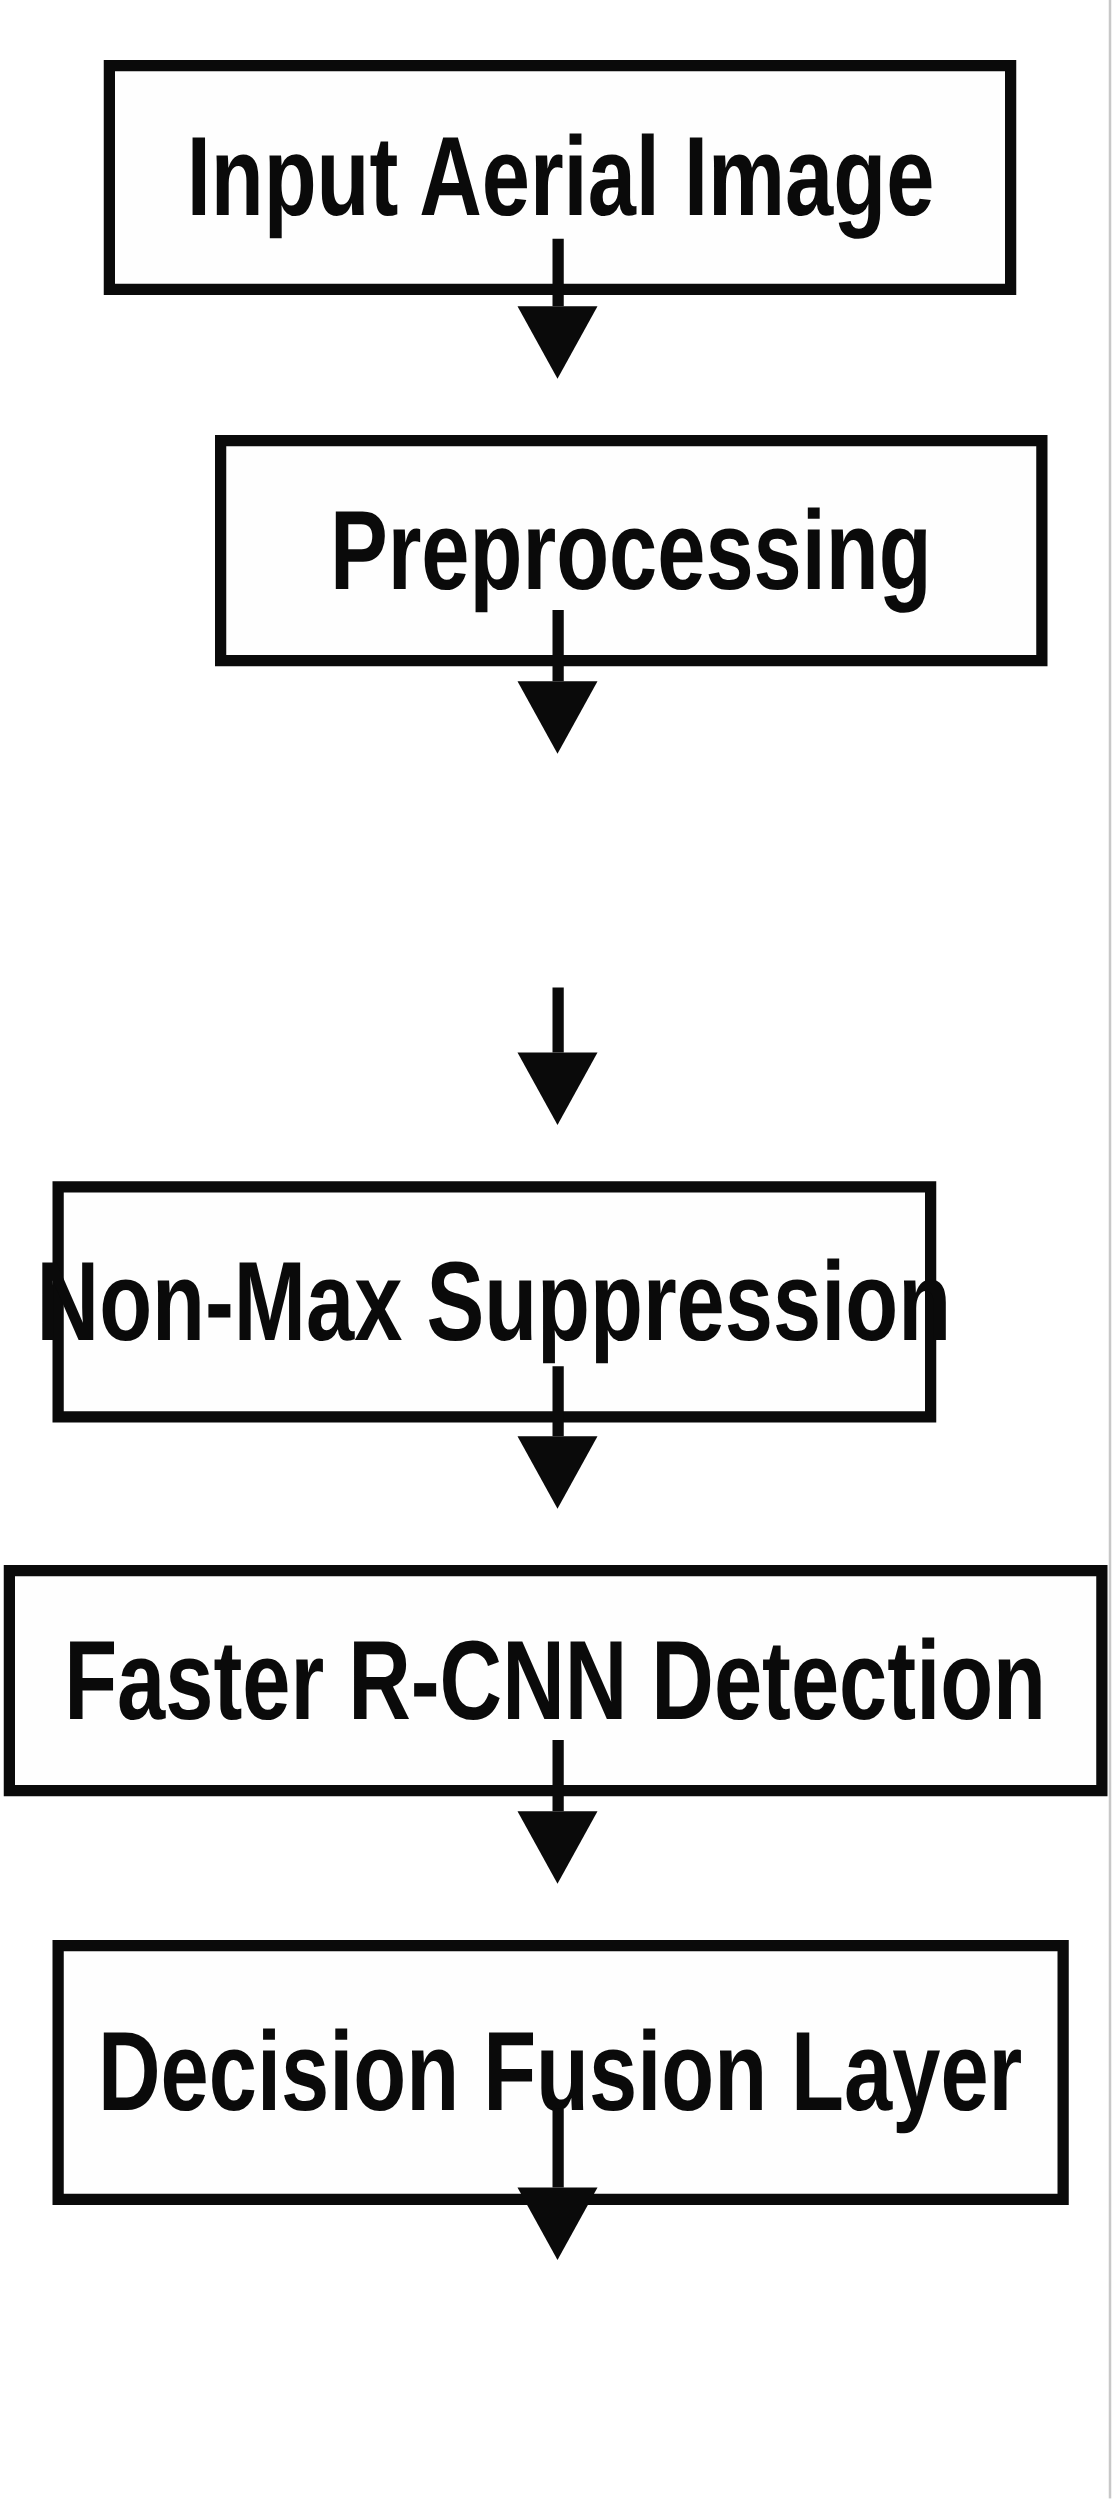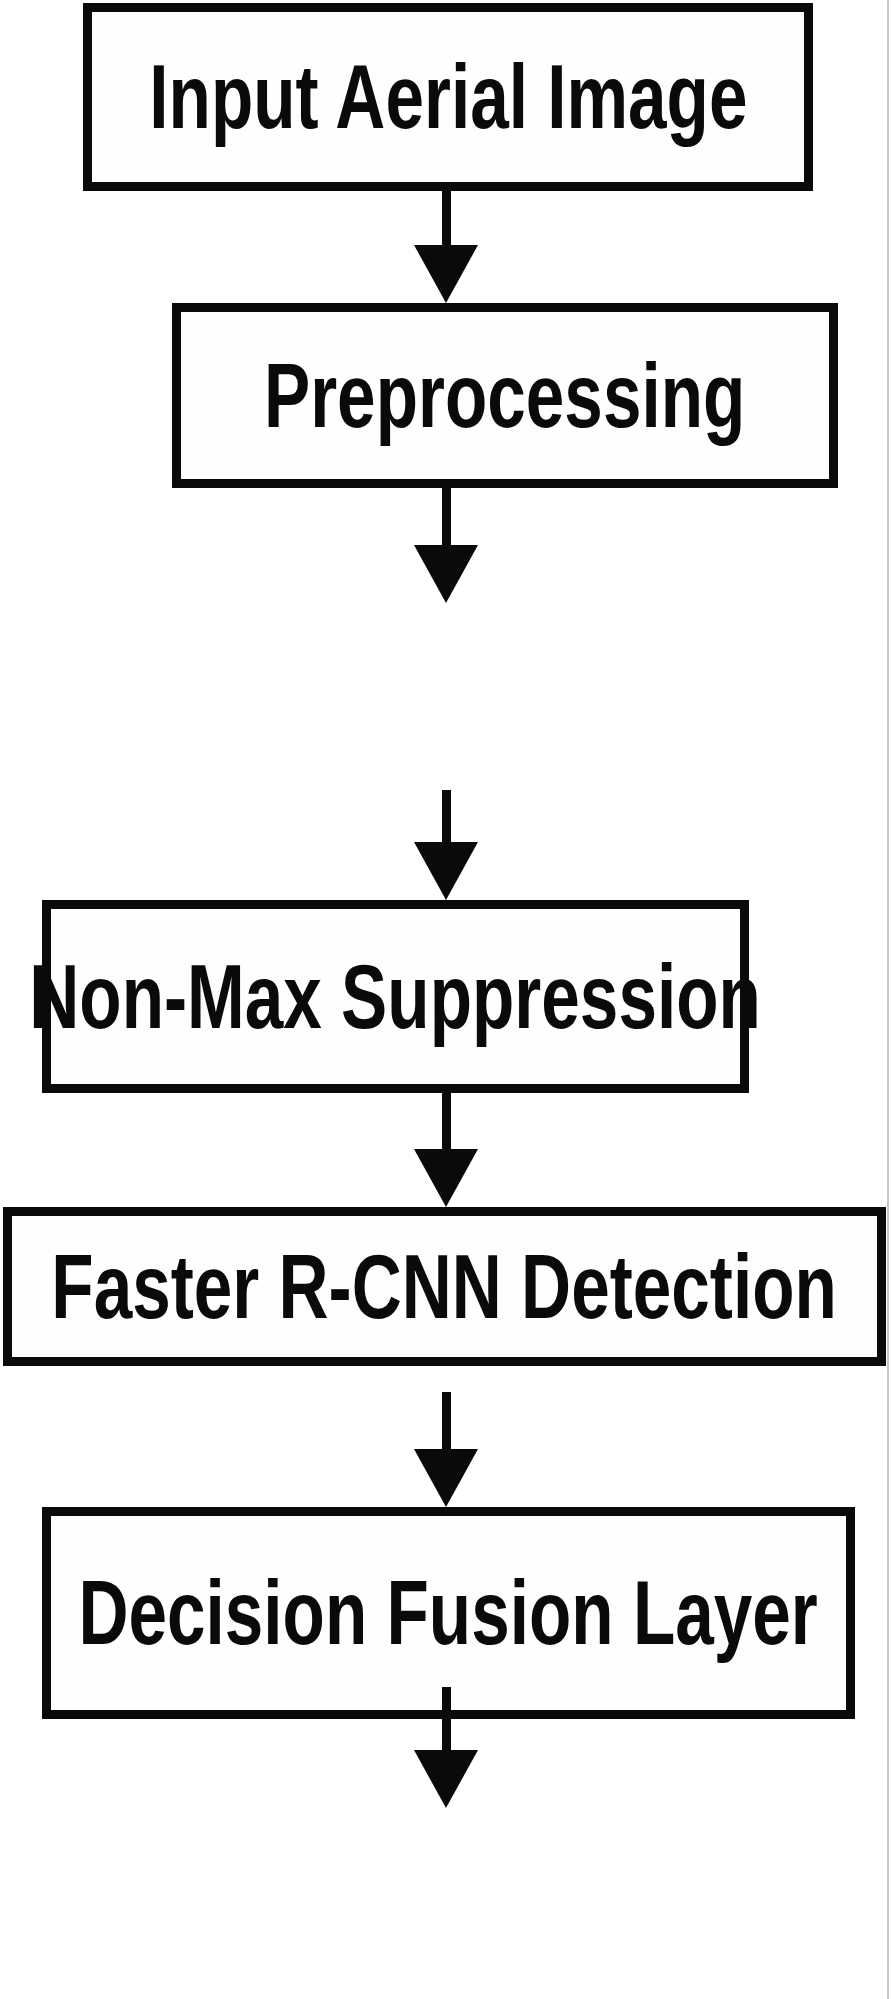--- a/index.html
+++ b/index.html
@@ -12,20 +12,21 @@
     font-family: "Liberation Sans", sans-serif;
   }
   .node {
     position: absolute;
     box-sizing: border-box;
     border: 9px solid var(--box-border, #0a0a0a);
     background: var(--box-fill, #fefefe);
     display: flex;
     align-items: center;
     justify-content: center;
+    margin-top: 45px;
   }
   .node-label {
     font-weight: bold;
     font-size: 90px;
     line-height: 1;
     color: var(--text, #0a0a0a);
     white-space: nowrap;
     transform: scaleX(0.77);
     transform-origin: center center;
   }
@@ -88,21 +89,21 @@
 
   <div class="node" style="left:42px; top:900px; width:707px; height:193px">
     <span class="node-label">Non-Max Suppression</span>
   </div>
 
   <div class="arrow" style="top:1093px">
     <div class="arrow-shaft" style="height:56px"></div>
     <div class="arrow-head"></div>
   </div>
 
-  <div class="node" style="left:3px; top:1207px; width:883px; height:159px">
+  <div class="node" style="left:3px; top:1207px; width:883px; height:185px">
     <span class="node-label">Faster R-CNN Detection</span>
   </div>
 
   <div class="arrow" style="top:1392px">
     <div class="arrow-shaft" style="height:57px"></div>
     <div class="arrow-head"></div>
   </div>
 
   <div class="node" style="left:42px; top:1507px; width:813px; height:212px">
     <span class="node-label">Decision Fusion Layer</span>

